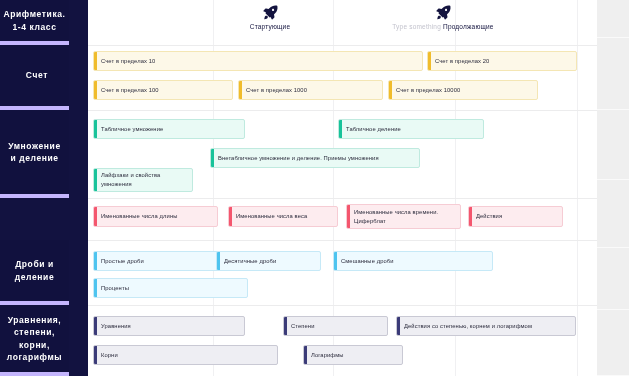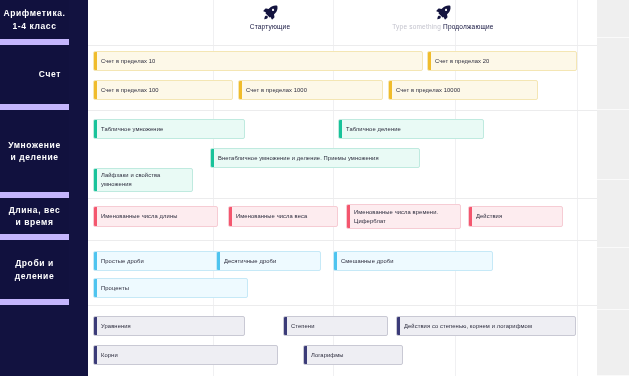--- a/index.html
+++ b/index.html
@@ -33,26 +33,26 @@
   .sidebar {
     position: absolute;
     left: 0; top: 0;
     width: 88px; height: 376px;
     background: #121240;
   }
   .side-cell {
     position: absolute;
     left: 0; width: 69px;
     background: #11113e;
-    border-bottom: 6px solid #c4b5fd;
+    border-bottom: 4px solid #c4b5fd;
     display: flex;
     align-items: center;
     justify-content: center;
     text-align: center;
-    padding: 2px 8px;
+    padding: 2px 21px;
   }
   .side-cell span {
     color: #ffffff;
     font-size: 8.5px;
     font-weight: bold;
     line-height: 1.45;
     letter-spacing: 0.6px;
   }
   .side-cell.head span { font-size: 8.5px; }
 
@@ -135,25 +135,25 @@
   <div class="sidebar" id="sidebar">
       <div class="side-cell head" style="top: 0px; height: 45px;">
         <span>Арифметика.  1-4 класс</span>
       </div>
       <div class="side-cell" style="top: 45px; height: 65px; justify-content: flex-end;">
         <span>Счет</span>
       </div>
       <div class="side-cell" style="top: 110px; height: 88px;">
         <span>Умножение  и деление</span>
       </div>
-      <div class="side-cell" style="top: 198px; height: 42px;">
-        <span>Длина,  вес  и время</span>
-      </div>
       <div class="side-cell" style="top: 240px; height: 65px;">
         <span>Дроби  и  деление</span>
+      </div>
+      <div class="side-cell" style="top: 305px; height: 71px;">
+        <span>Уравнения, степени,  корни, логарифмы</span>
       </div>
     </div>
 
   <div class="grid-area" id="grid">
     <div id="lines">
         <div class="vline" style="left: 125px;"></div>
         <div class="vline" style="left: 245px;"></div>
         <div class="vline" style="left: 367px;"></div>
         <div class="vline" style="left: 489px;"></div>
         <div class="hline" style="top: 45px;"></div>

